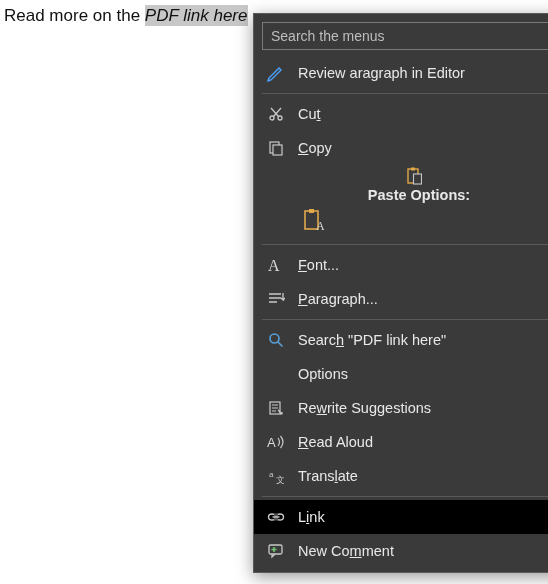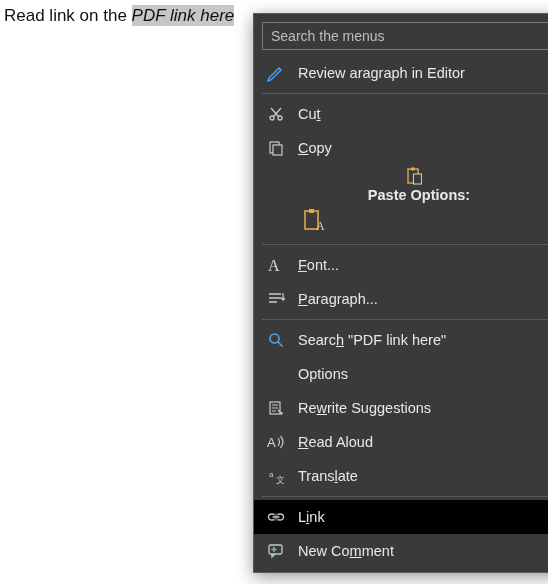--- a/index.html
+++ b/index.html
@@ -90,21 +90,21 @@
     height: 32px;
     display: flex;
     align-items: center;
     justify-content: center;
   }
 </style>
 </head>
 <body>
 
 <div class="doc-text">
-  <span>Read link on the </span><span class="selection">PDF link here</span>
+  <span>Read more on the </span><span class="selection">PDF link here</span>
 </div>
 
 <div class="context-menu">
 
   <div class="search-box">
     <span>Search the menus</span>
   </div>
 
   <div class="menu-item">
     <span class="menu-icon">

